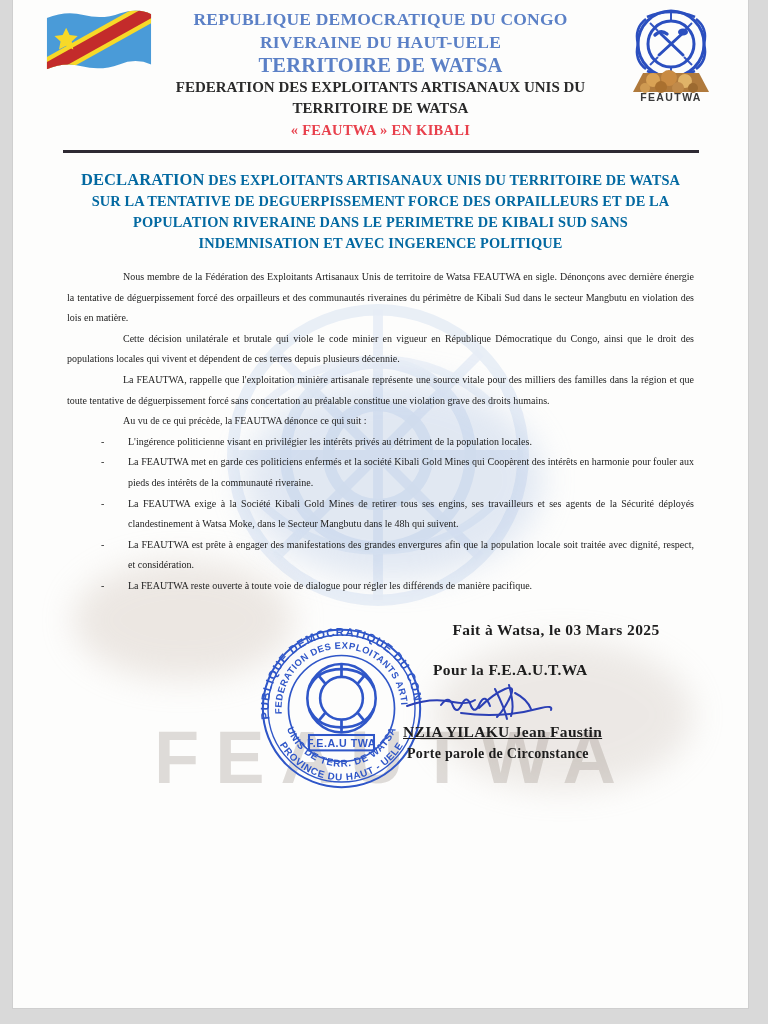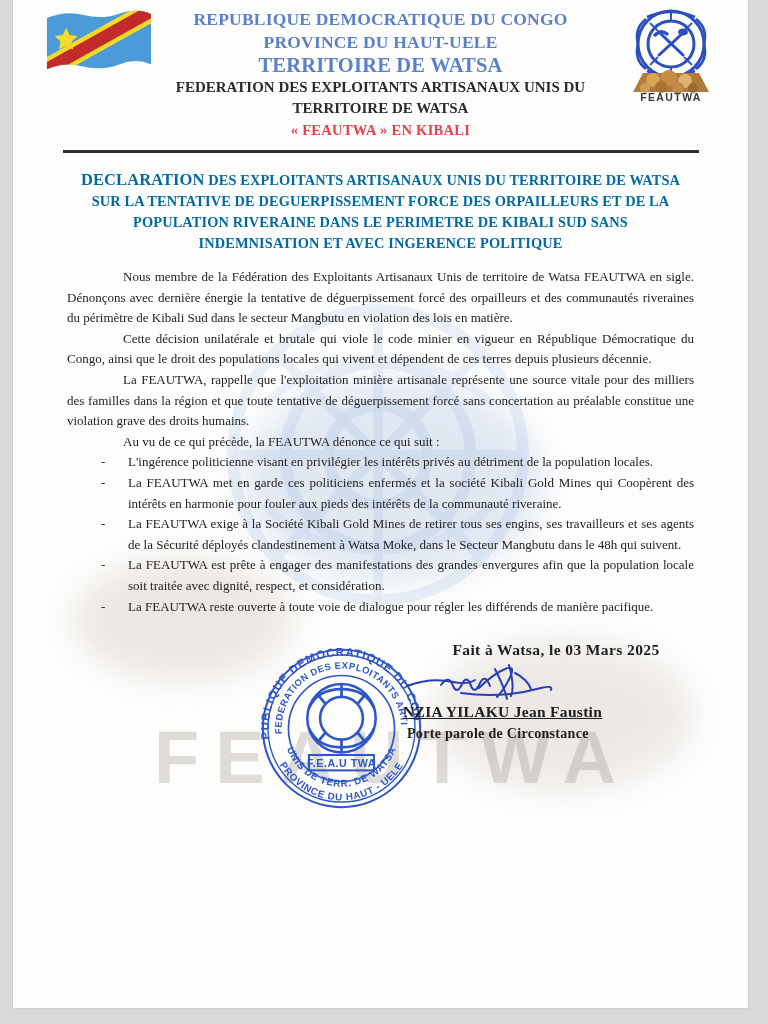--- a/index.html
+++ b/index.html
@@ -151,21 +151,21 @@
     font-size: 16.5px;
   }
 
   
   .body-text {
     position: relative;
     z-index: 2;
     margin: 13px 54px 0 54px;
     color: #232323;
     font-family: "Liberation Serif", serif;
-    font-size: 13px;
+    font-size: 10px;
     line-height: 20.6px;
     text-align: justify;
   }
   .body-text p {
     margin: 0;
     text-indent: 56px;
   }
   .bullets {
     margin: 0;
     padding: 0;
@@ -323,21 +323,21 @@
           <circle cx="44" cy="83" r="6" fill="#a9702f"></circle>
           <circle cx="61" cy="84" r="6" fill="#c08a4a"></circle>
           <circle cx="28" cy="84" r="5" fill="#cf9a52"></circle>
           <circle cx="76" cy="84" r="5" fill="#9c6a30"></circle>
         </g>
         <text x="54" y="97" text-anchor="middle" fill="#3a3a3a" font-family="Liberation Sans, sans-serif" font-size="10.5" font-weight="bold" letter-spacing="1.4">FEAUTWA</text>
       </svg>
 
       <div class="hdr-lines">
         <div class="hdr-blue">REPUBLIQUE DEMOCRATIQUE DU CONGO</div>
-        <div class="hdr-blue">PROVINCE DU HAUT-UELE</div>
+        <div class="hdr-blue">RIVERAINE DU HAUT-UELE</div>
         <div class="hdr-blue smallcaps">TERRITOIRE DE WATSA</div>
       </div>
       <div class="hdr-lines hdr-wide">
         <div class="hdr-black">FEDERATION DES EXPLOITANTS ARTISANAUX  UNIS DU</div>
         <div class="hdr-black">TERRITOIRE DE WATSA</div>
         <div class="hdr-red">« FEAUTWA » EN KIBALI</div>
       </div>
     </div>
 
     <div class="rule"></div>
@@ -420,20 +420,21 @@
           <line x1="72" y1="116" x2="82" y2="104"></line>
           <line x1="128" y1="116" x2="118" y2="104"></line>
         </g>
 
         <rect x="62" y="131" width="76" height="18" fill="none" stroke="#2f56c8" stroke-width="2.4"></rect>
         <text x="100" y="145" text-anchor="middle" fill="#2f56c8" font-family="Liberation Sans, sans-serif" font-size="12.5" font-weight="bold" letter-spacing="0.6">F.E.A.U TWA</text>
       </svg>
 
       <div class="sign-col">
         <div class="sign-date">Fait à Watsa, le 03 Mars 2025</div>
+        <div class="sign-for">Pour la F.E.A.U.T.WA</div>
 
         <svg class="sign-scribble" viewBox="0 0 230 40">
           <g stroke="#2b3fb5" fill="none" stroke-width="2" stroke-linecap="round">
             <path d="M4,25 q24,-9 46,-4 q14,3 22,-2"></path>
             <path d="M38,24 q8,-11 12,1 q4,9 9,-2 q5,-10 9,2 q4,9 9,-3 q5,-10 10,3"></path>
             <path d="M76,27 q14,-14 26,-19 q10,-4 6,6 q-6,14 -14,22"></path>
             <path d="M92,8 q10,20 12,30"></path>
             <path d="M106,4 q6,22 2,31"></path>
             <path d="M58,32 q40,6 80,-5 q12,-3 10,2"></path>
             <path d="M112,12 q12,6 16,16"></path>

